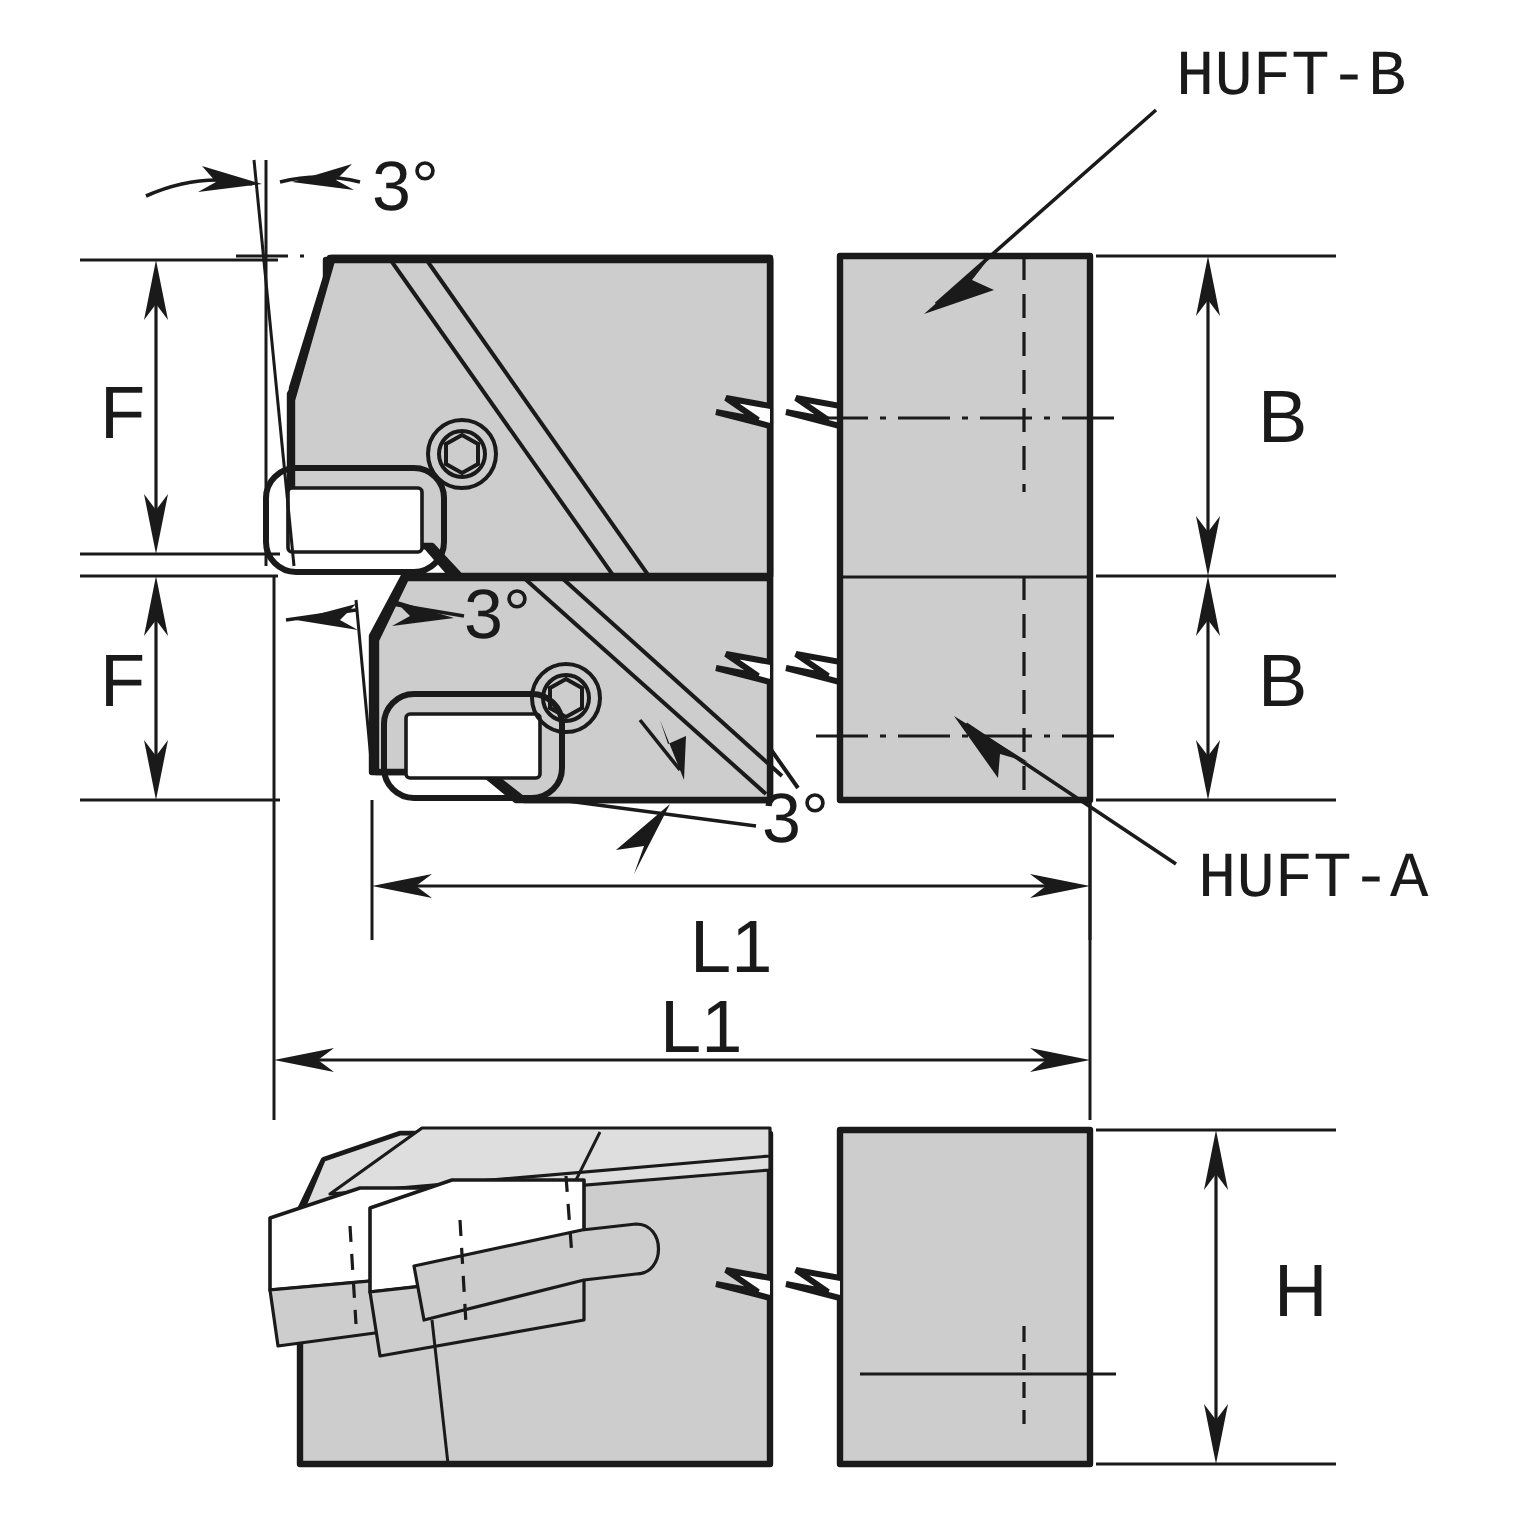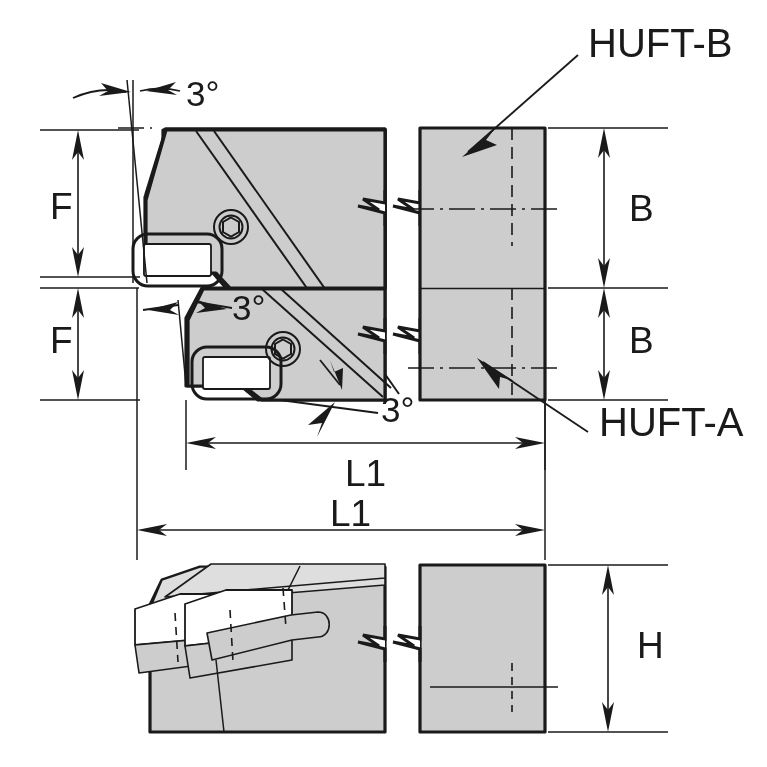--- a/index.html
+++ b/index.html
@@ -114,22 +114,23 @@
     font-family: "Liberation Sans", sans-serif;
     white-space: nowrap;
     line-height: 1;
     user-select: none;
   }
   .lbl-dim {
     font-size: 37px;
     font-weight: 400;
   }
   .lbl-part {
-    font-size: 40px;
+    font-size: 32px;
     font-weight: 400;
+    font-family: Liberation Mono, monospace;
   }
   .lbl-ang {
     font-size: 35px;
     font-weight: 400;
   }
 </style>
 </head>
 <body>
 
 <div id="root">
@@ -365,15 +366,15 @@
   <div class="lbl lbl-dim" style="left:330px; top:495px;">L1</div>
 
   <div class="lbl lbl-ang" style="left:186px; top:76px;">3°</div>
 
   <div class="lbl lbl-ang" style="left:232px; top:290px;">3°</div>
 
   <div class="lbl lbl-ang" style="left:381px; top:392px;">3°</div>
 
   <div class="lbl lbl-part" style="left:588px; top:23px;">HUFT-B</div>
 
-  <div class="lbl lbl-part" style="left:599px; top:402px;">HUFT-A</div>
+  <div class="lbl lbl-part" style="left:599px; top:424px;">HUFT-A</div>
 
 </div>
 
 </body></html>

